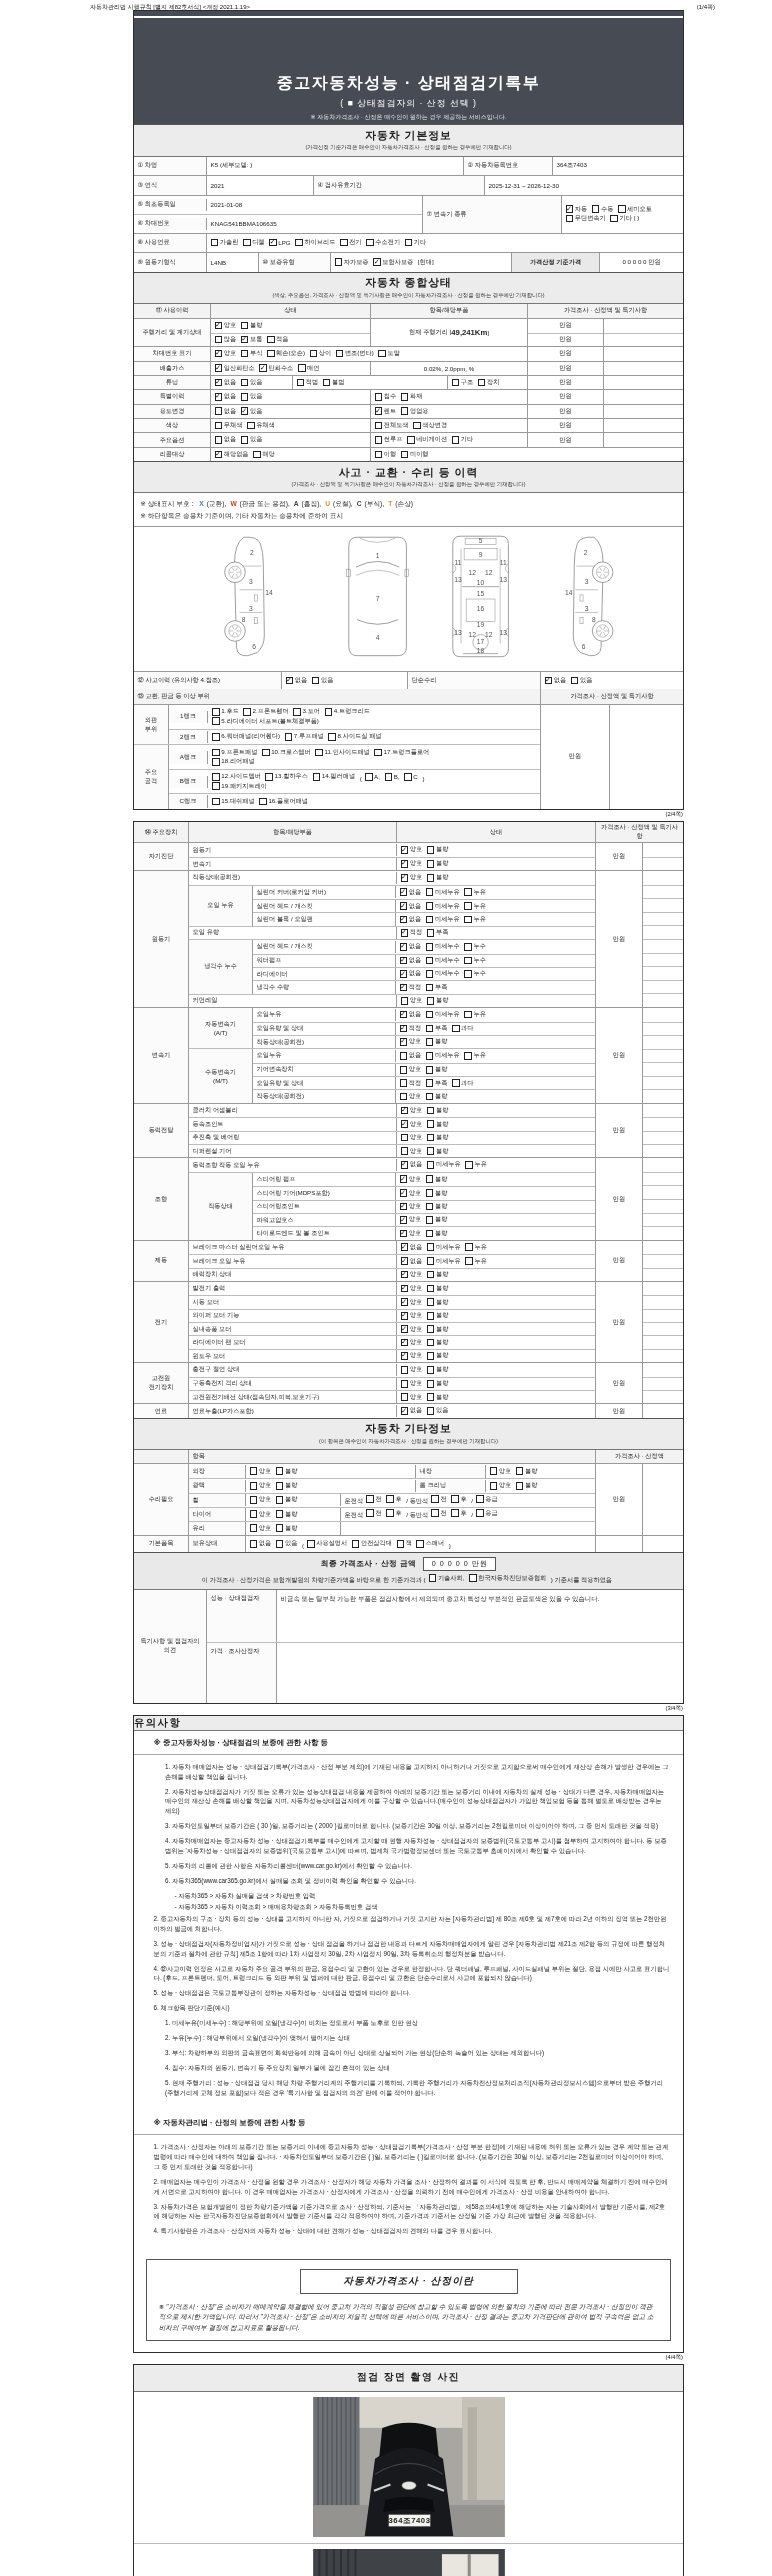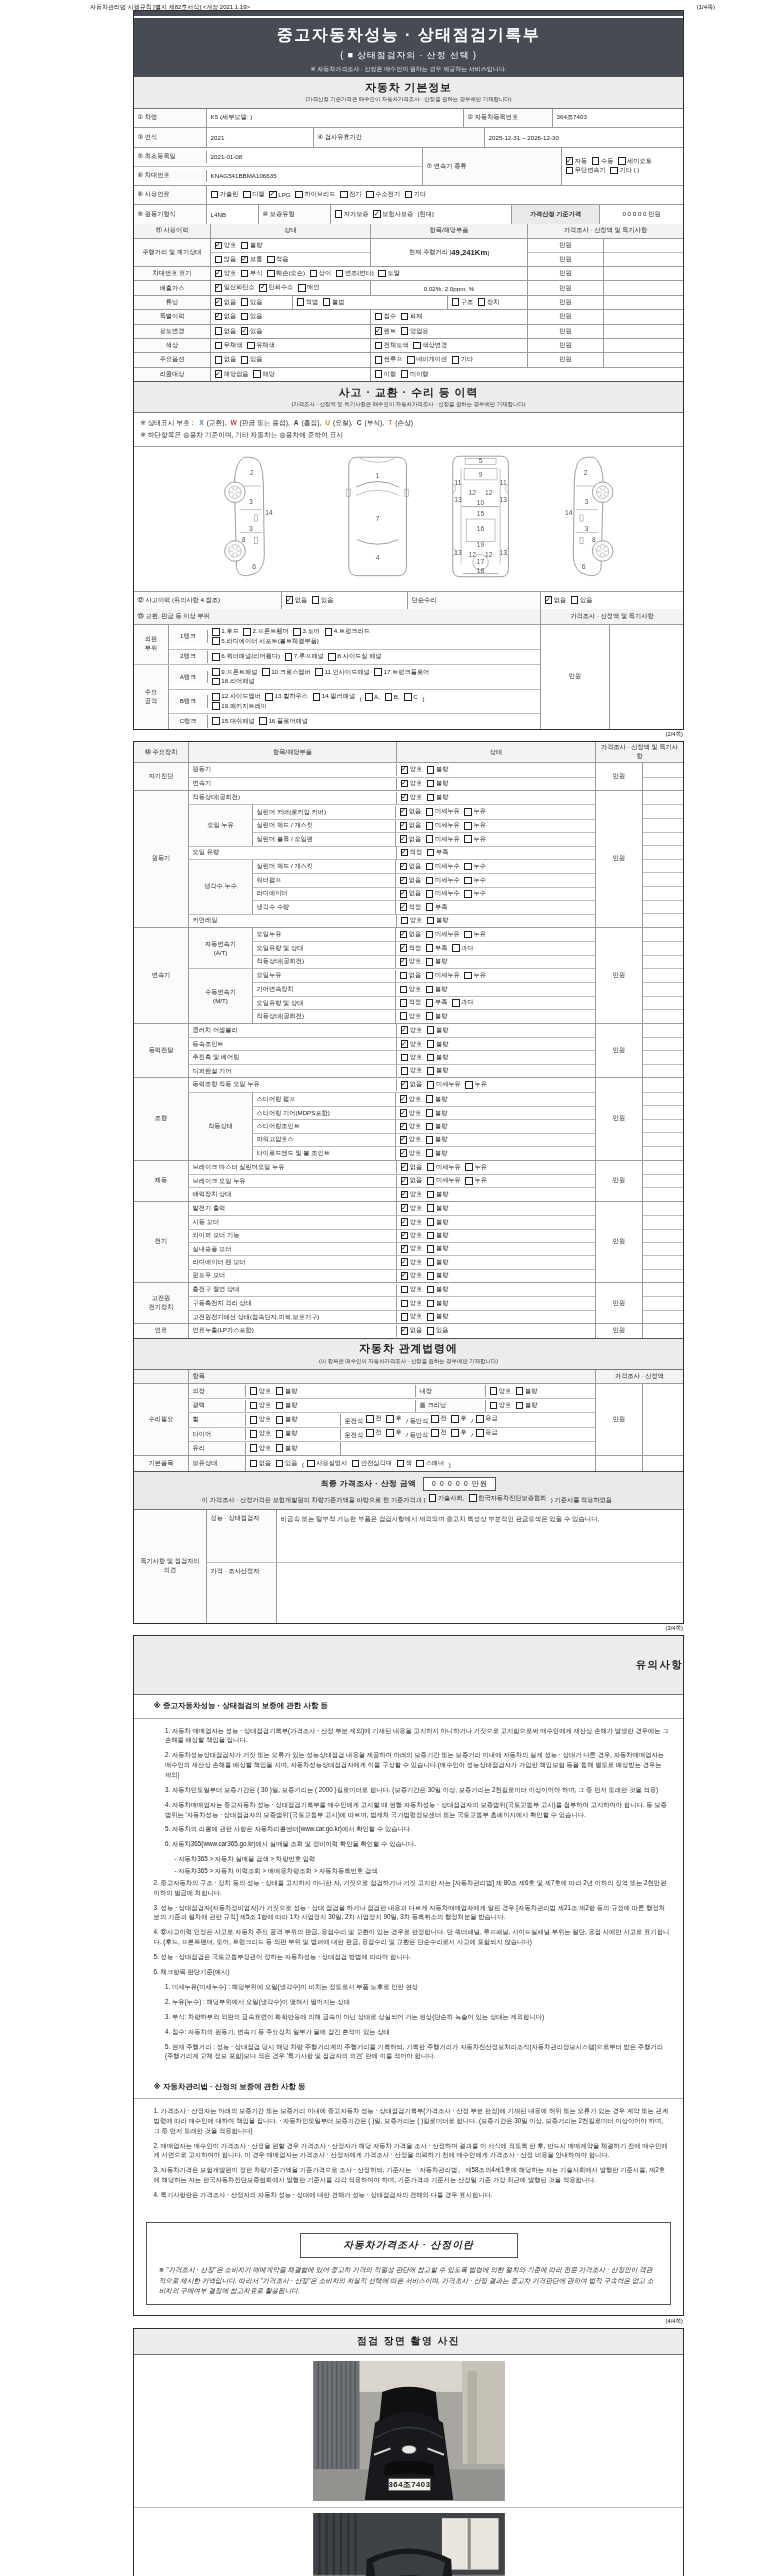--- a/index.html
+++ b/index.html
@@ -6,21 +6,21 @@
   body{width:773px;height:2576px;overflow:hidden;font-family:"Liberation Sans","DejaVu Sans",sans-serif;color:#222;}
   .canvas{position:relative;width:773px;height:2576px;background:#fff;}
   .ref-line{position:absolute;top:3.1px;left:90px;font-size:6px;color:#111;}
   .pm-top{position:absolute;top:3.1px;right:58px;font-size:6px;color:#111;}
   .col{position:absolute;left:133px;top:10.3px;width:551px;}
   .page{border:1px solid #2e2e2e;border-left-width:1.5px;background:#fff;}
   .page-mark{text-align:right;font-size:5.7px;color:#111;padding:1.5px 1px 2.1px 0;}
   
   .doc-header{background:#474c54;color:#fff;}
   .dh-strip{height:4.6px;background:#474c54;border-bottom:2.1px solid #fff;}
-  .dh-body{text-align:center;padding:7.2px 0 2.1px 0;}
+  .dh-body{text-align:center;padding:7.2px 0 2.1px 0;margin-top:48px;}
   .dh-title{font-size:16px;font-weight:bold;letter-spacing:1.5px;margin:0;}
   .dh-sub{font-size:8.8px;margin-top:4.1px;letter-spacing:1px;}
   .dh-note{font-size:6px;color:#e8e8e8;margin-top:3.1px;}
   .dh-docno{font-size:7.2px;font-weight:bold;padding:4.1px 0 4.6px 7.2px;text-align:left;}
   
   .sec-head{background:#ececec;border-top:1px solid #555;border-bottom:0.5px solid #777;text-align:center;padding:3.6px 0 4.1px 0;}
   .sec-head h2{margin:0;font-size:10.8px;font-weight:bold;letter-spacing:1px;}
   .sec-head .sub{font-size:5.4px;color:#333;margin-top:1.5px;}
   
   .tbl{background:#fff;}
@@ -47,21 +47,21 @@
   .legend{border-bottom:0.5px solid #999;padding:4.1px 6.2px;font-size:6.7px;line-height:1.8;background:#fff;}
   .legend .sym{font-weight:bold;margin:0 1px 0 4.1px;}
   
   .diagram{border-bottom:0.5px solid #999;padding:2.1px 0;text-align:center;background:#fff;}
   
   .final-box{background:#e9e9e9;border-top:1px solid #555;border-bottom:0.5px solid #777;padding:4.1px 0 3.6px 0;text-align:center;}
   .final-line1{font-size:7.7px;font-weight:bold;letter-spacing:0.5px;}
   .final-value{display:inline-block;background:#fff;border:0.5px solid #555;padding:1px 7.2px;margin-left:7.2px;font-weight:normal;font-size:7.2px;letter-spacing:1px;}
   .final-note{font-size:5.7px;margin-top:3.1px;color:#222;display:flex;justify-content:center;align-items:center;}
   
-  .note-title{background:#ececec;border-bottom:0.5px solid #777;text-align:right;padding:22px 0;}
+  .note-title{background:#ececec;border-bottom:0.5px solid #777;text-align:left;padding:0 0;}
   .note-title h2{margin:0;font-size:10.3px;font-weight:bold;letter-spacing:1.5px;}
   .note-h{border-bottom:0.5px solid #aaa;padding:6.2px 0 6.2px 19.6px;font-size:7.5px;font-weight:bold;}
   .notes-body{padding:7.2px 13.4px 9.3px 13.4px;}
   .notes-body p{margin:0 0 5.2px 0;font-size:6.3px;line-height:1.55;}
   p.n1{margin-left:6.2px;}
   p.n2{margin-left:17.5px;}
   p.n3{margin-left:27px;margin-bottom:2.1px;}
   .pricebox{border:0.8px solid #555;margin:8.2px 12.4px 10.3px 12.4px;padding:0 0 7.2px 0;font-style:italic;}
   .pricebox-title{border:0.8px solid #555;width:216px;margin:9.3px auto 7.2px auto;text-align:center;font-size:9.8px;font-weight:bold;padding:5.2px 0;letter-spacing:1px;}
   .pricebox-text{font-size:6.6px;line-height:1.6;padding:0 11.3px;margin:0;}
@@ -178,20 +178,24 @@
                   <span class="cb on"></span>
                   <span class="opt-label">보험사보증</span>
                 </span></span>
               <span class="tok">[현대]</span>
             </div>
             <div class="tc lab ctr" style="width: 88px; background: rgb(233, 233, 233); font-weight: bold;">가격산정 기준가격</div>
             <div class="tc ctr" style="flex: 1 1 0%;">0 0 0 0 0 만원</div>
           </div>
         </div>
 
+      <div class="sec-head">
+        <h2>자동차 종합상태</h2>
+        <div class="sub">(색상, 주요옵션, 가격조사 · 산정액 및 특기사항은 매수인이 자동차가격조사 · 산정을 원하는 경우에만 기재합니다)</div>
+      </div>
       <div class="tbl" id="compTable">
           <div class="tband thead" style="min-height: 14.4px;">
             <div class="tc ctr" style="width: 77px;">⑪ 사용이력</div>
             <div class="tc ctr" style="width: 160px;">상태</div>
             <div class="tc ctr" style="width: 157px;">항목/해당부품</div>
             <div class="tc ctr" style="flex: 1 1 0%;">가격조사 · 산정액 및 특기사항</div>
           </div>
           <div class="tband " style="min-height: 27px;">
             <div class="tc lab ctr" style="width: 77px;">주행거리 및 계기상태</div>
             <div class="vcol" style="width: 160px;">
@@ -1372,21 +1376,21 @@
               </div>
             </div>
             <div class="tc ctr" style="width: 47px;">만원</div>
             <div class="vcol" style="flex: 1 1 0%;">
               <div class="vcell " style="min-height: 13.4px;"></div>
             </div>
           </div>
         </div>
 
       <div class="sec-head">
-        <h2>자동차 관계법령에</h2>
+        <h2>자동차 기타정보</h2>
         <div class="sub">(이 항목은 매수인이 자동차가격조사 · 산정을 원하는 경우에만 기재합니다)</div>
       </div>
       <div class="tbl" id="miscTable">
           <div class="tband thead" style="min-height: 13.4px;">
             <div class="tc " style="width: 55px;"></div>
             <div class="tc " style="width: 407px;">항목</div>
             <div class="tc ctr" style="flex: 1 1 0%;">가격조사 · 산정액</div>
           </div>
           <div class="tband ">
             <div class="tc lab ctr" style="width: 55px;">수리필요</div>

